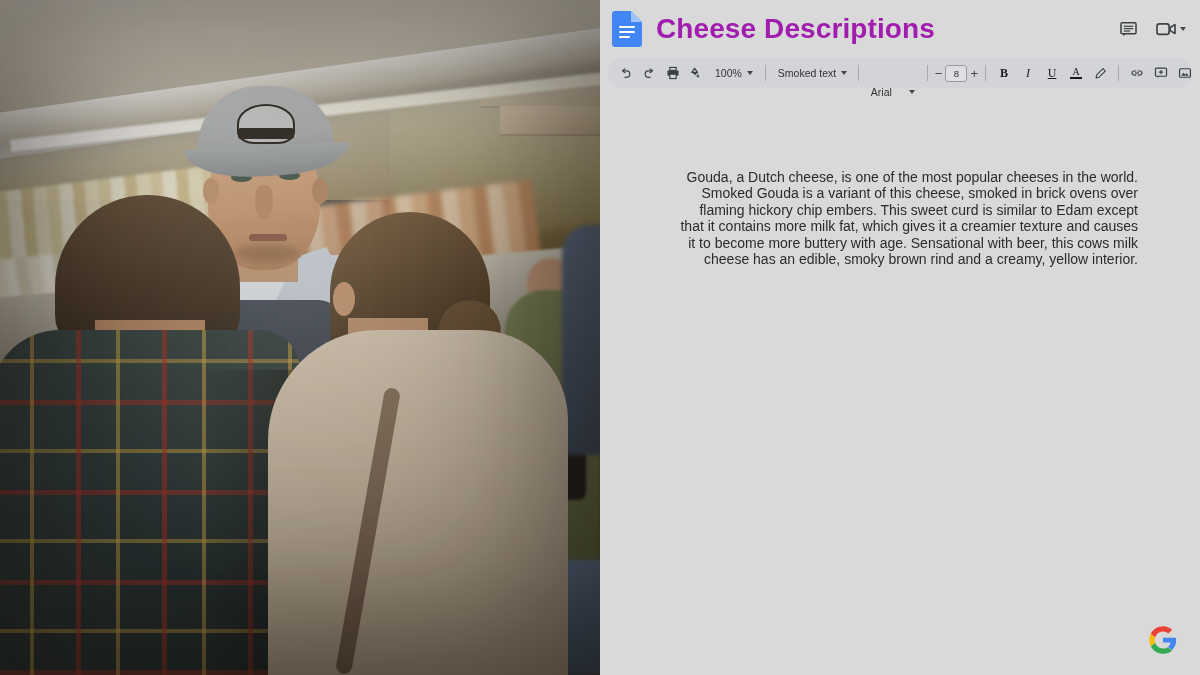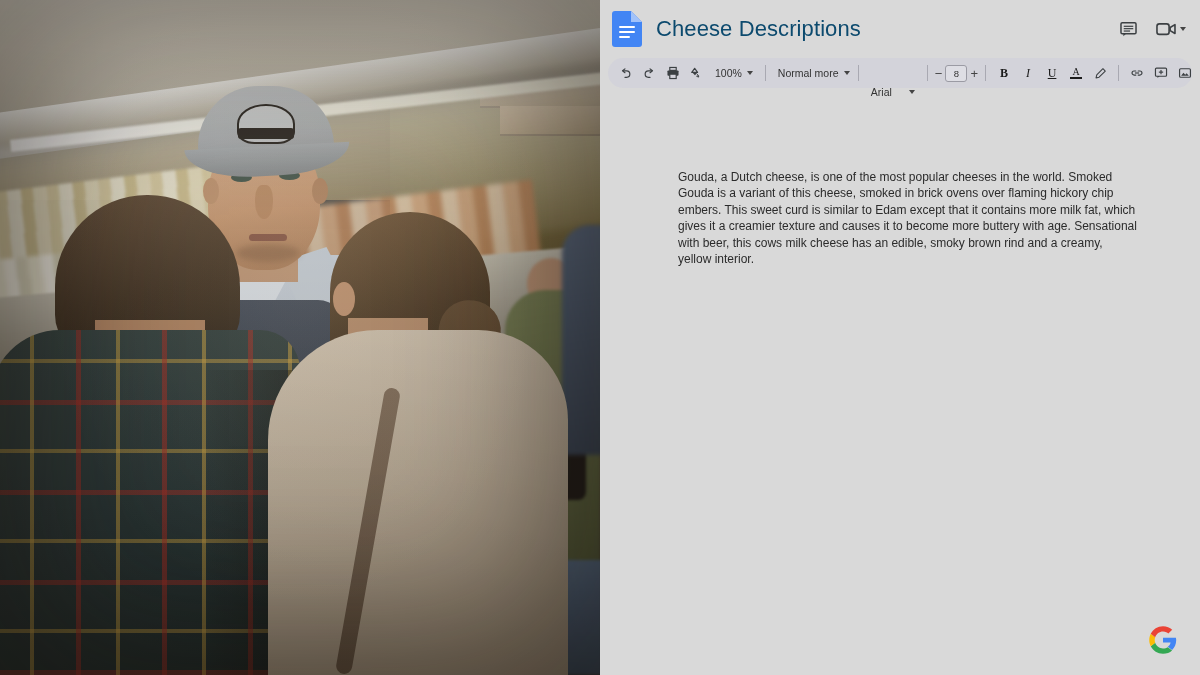--- a/index.html
+++ b/index.html
@@ -284,21 +284,21 @@
     width: 600px; height: 675px;
     background: #d9d9d9;
   }
   #docs-header {
     display: flex; align-items: center;
     height: 58px; padding: 0 14px 0 12px;
     background: #d9d9d9;
   }
   #docs-icon { width: 30px; height: 36px; flex: none; margin-right: 14px; }
   #doc-title {
-    font-size: 22px; color: #0c4a6e; font-weight: 400;
+    font-size: 28px; color: #a21caf; font-weight: 700;
     letter-spacing: .1px; white-space: nowrap;
   }
   #header-actions { margin-left: auto; display: flex; align-items: center; gap: 18px; }
   .hdr-btn { display: flex; align-items: center; gap: 3px; cursor: pointer; }
 
   #docs-toolbar {
     display: flex; align-items: center;
     height: 30px; margin: 0 8px 0 8px;
     background: #d3d3da;
     border-radius: 16px;
@@ -334,22 +334,22 @@
   #doc-body {
     position: absolute; left: 78px; top: 58px; width: 460px;
   }
   #doc-heading {
     display: flex; align-items: flex-start; gap: 8px;
     font-size: 10.5px; font-weight: bold; color: #1b1b1b;
     letter-spacing: .05px;
   }
   #doc-para {
     margin-top: 23px;
-    font-size: 12px; line-height: 16.4px;
-    color: #2b2b2b; text-align: left;
+    font-size: 14px; line-height: 16.4px;
+    color: #2b2b2b; text-align: right;
   }
   #google-logo { position: absolute; right: 22px; bottom: 20px; width: 30px; height: 30px; }
 </style>
 </head>
 <body>
 
 <div id="root">
 
   <div id="video-pane">
     <div class="ph" id="wall-warm"></div>
@@ -476,21 +476,21 @@
       </div>
 
       <div class="tb-drop">
         <span>100%</span>
         <span class="caret"></span>
       </div>
 
       <div class="tb-sep"></div>
 
       <div class="tb-drop" style="min-width:78px;">
-        <span>Normal more</span>
+        <span>Smoked text</span>
         <span class="caret" style="margin-left:auto;"></span>
       </div>
 
       <div class="tb-sep"></div>
 
       <div class="tb-drop" style="min-width:54px;margin-top:38px;">
         <span>Arial</span>
         <span class="caret" style="margin-left:auto;"></span>
       </div>
 

